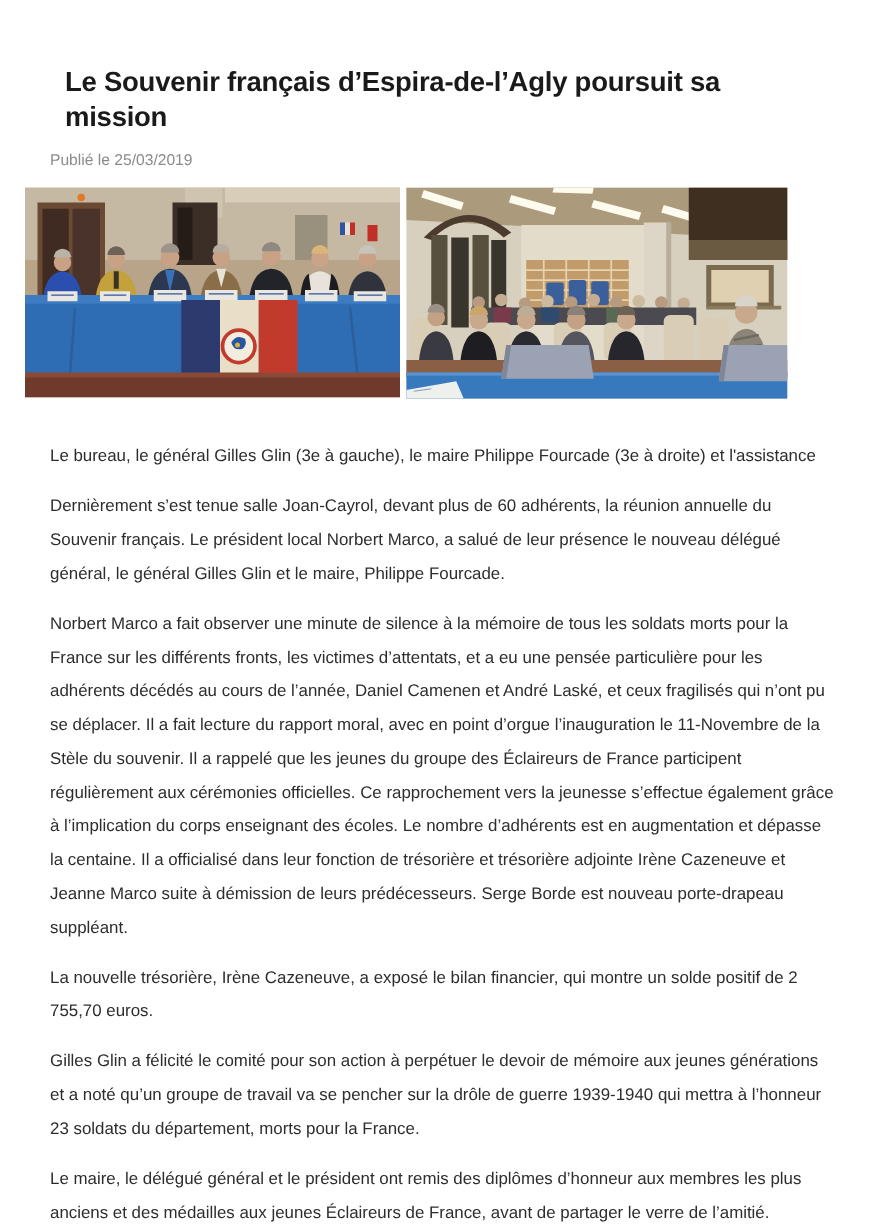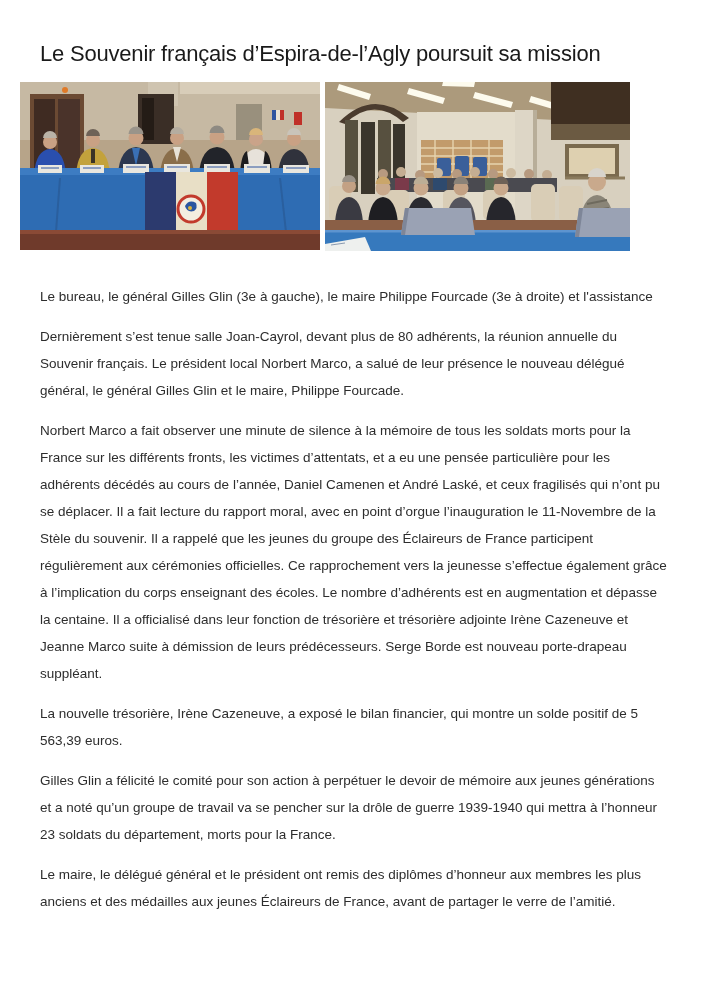--- a/index.html
+++ b/index.html
@@ -5,24 +5,24 @@
   html, body { margin: 0; padding: 0; background: #ffffff; }
   body {
     width: 701px; height: 985px;
     font-family: "Liberation Sans", sans-serif;
     color: #2d2d2d;
     overflow: hidden;
   }
   .page { padding: 40px 34px 0 40px; }
 
   h1.title {
-    margin: 0;
+    margin: 12px;
     font-size: 22px;
     line-height: 28px;
-    font-weight: 400;
+    font-weight: 700;
     letter-spacing: -0.2px;
     color: #1a1a1a;
   }
   .date {
     margin-top: 7px;
     font-size: 12.5px;
     line-height: 16px;
     color: #8b8b8b;
   }
 
@@ -44,20 +44,21 @@
     font-size: 13.5px;
     line-height: 27px;
   }
 </style>
 </head>
 <body>
 
 <div class="page">
 
   <h1 class="title">Le Souvenir français d’Espira-de-l’Agly poursuit sa mission</h1>
+  <div class="date">Publié le 25/03/2019</div>
 
   <div class="photos">
 
     <svg class="photo" width="300" height="168" viewBox="0 0 300 168" preserveAspectRatio="none">
       <rect x="0" y="0" width="300" height="168" fill="#b7a489"></rect>
       <rect x="0" y="0" width="300" height="58" fill="#c6b9a3"></rect>
       <rect x="160" y="0" width="140" height="12" fill="#d8cdb9"></rect>
 
       <rect x="10" y="12" width="54" height="100" fill="#6b4a33"></rect>
       <rect x="14" y="17" width="21" height="90" fill="#3f2b22"></rect>
@@ -253,19 +254,19 @@
       <polygon points="254,126 258,126 254,155 250,155" fill="#7e8698"></polygon>
 
       <polygon points="0,162 40,155 46,169 0,169" fill="#eef0ee"></polygon>
       <line x1="6" y1="163" x2="20" y2="161" stroke="#8a9ab0" stroke-width="1"></line>
     </svg>
 
   </div>
 
   <p class="caption">Le bureau, le général Gilles Glin (3e à gauche), le maire Philippe Fourcade (3e à droite) et l'assistance</p>
 
-  <p class="body-p">Dernièrement s’est tenue salle Joan-Cayrol, devant plus de 80 adhérents, la réunion annuelle du Souvenir français. Le président local Norbert Marco, a salué de leur présence le nouveau délégué général, le général Gilles Glin et le maire, Philippe Fourcade.</p>
+  <p class="body-p">Dernièrement s’est tenue salle Joan-Cayrol, devant plus de 60 adhérents, la réunion annuelle du Souvenir français. Le président local Norbert Marco, a salué de leur présence le nouveau délégué général, le général Gilles Glin et le maire, Philippe Fourcade.</p>
   <p class="body-p">Norbert Marco a fait observer une minute de silence à la mémoire de tous les soldats morts pour la France sur les différents fronts, les victimes d’attentats, et a eu une pensée particulière pour les adhérents décédés au cours de l’année, Daniel Camenen et André Laské, et ceux fragilisés qui n’ont pu se déplacer. Il a fait lecture du rapport moral, avec en point d’orgue l’inauguration le 11-Novembre de la Stèle du souvenir. Il a rappelé que les jeunes du groupe des Éclaireurs de France participent régulièrement aux cérémonies officielles. Ce rapprochement vers la jeunesse s’effectue également grâce à l’implication du corps enseignant des écoles. Le nombre d’adhérents est en augmentation et dépasse la centaine. Il a officialisé dans leur fonction de trésorière et trésorière adjointe Irène Cazeneuve et Jeanne Marco suite à démission de leurs prédécesseurs. Serge Borde est nouveau porte-drapeau suppléant.</p>
-  <p class="body-p">La nouvelle trésorière, Irène Cazeneuve, a exposé le bilan financier, qui montre un solde positif de 5 563,39 euros.</p>
+  <p class="body-p">La nouvelle trésorière, Irène Cazeneuve, a exposé le bilan financier, qui montre un solde positif de 2 755,70 euros.</p>
   <p class="body-p">Gilles Glin a félicité le comité pour son action à perpétuer le devoir de mémoire aux jeunes générations et a noté qu’un groupe de travail va se pencher sur la drôle de guerre 1939-1940 qui mettra à l’honneur 23 soldats du département, morts pour la France.</p>
   <p class="body-p">Le maire, le délégué général et le président ont remis des diplômes d’honneur aux membres les plus anciens et des médailles aux jeunes Éclaireurs de France, avant de partager le verre de l’amitié.</p>
 
 </div>
 
 </body></html>

